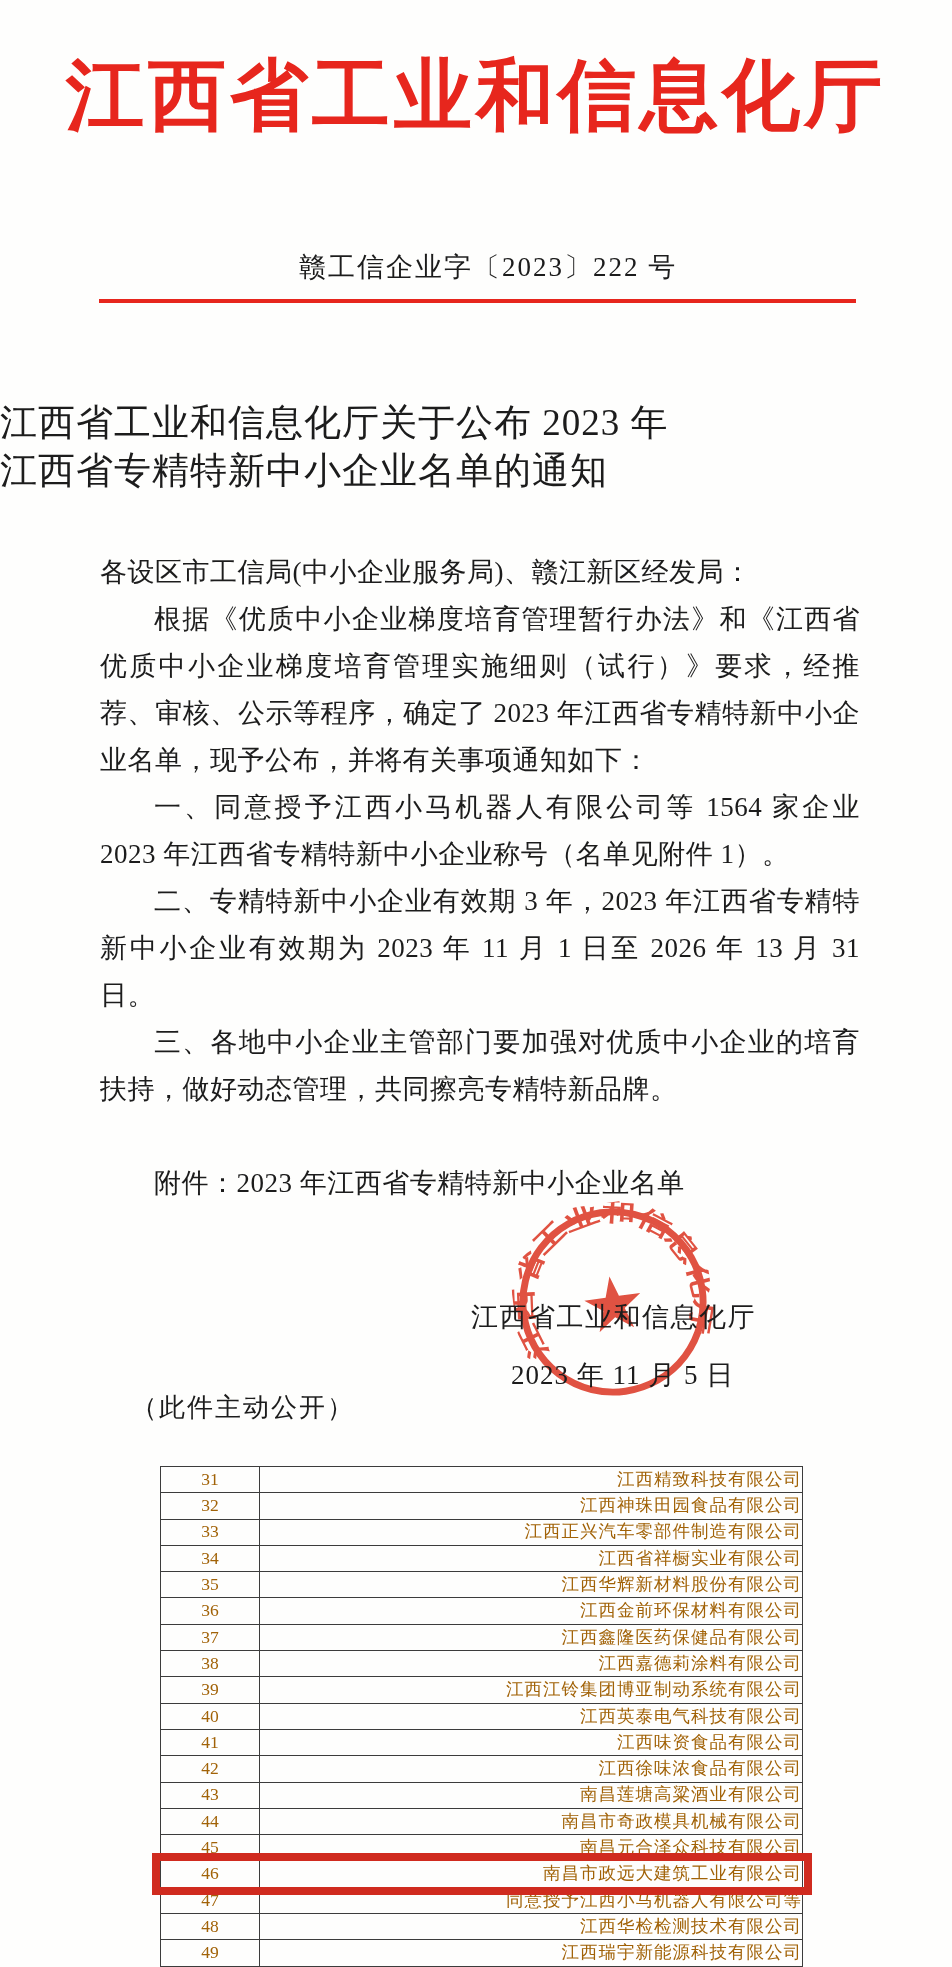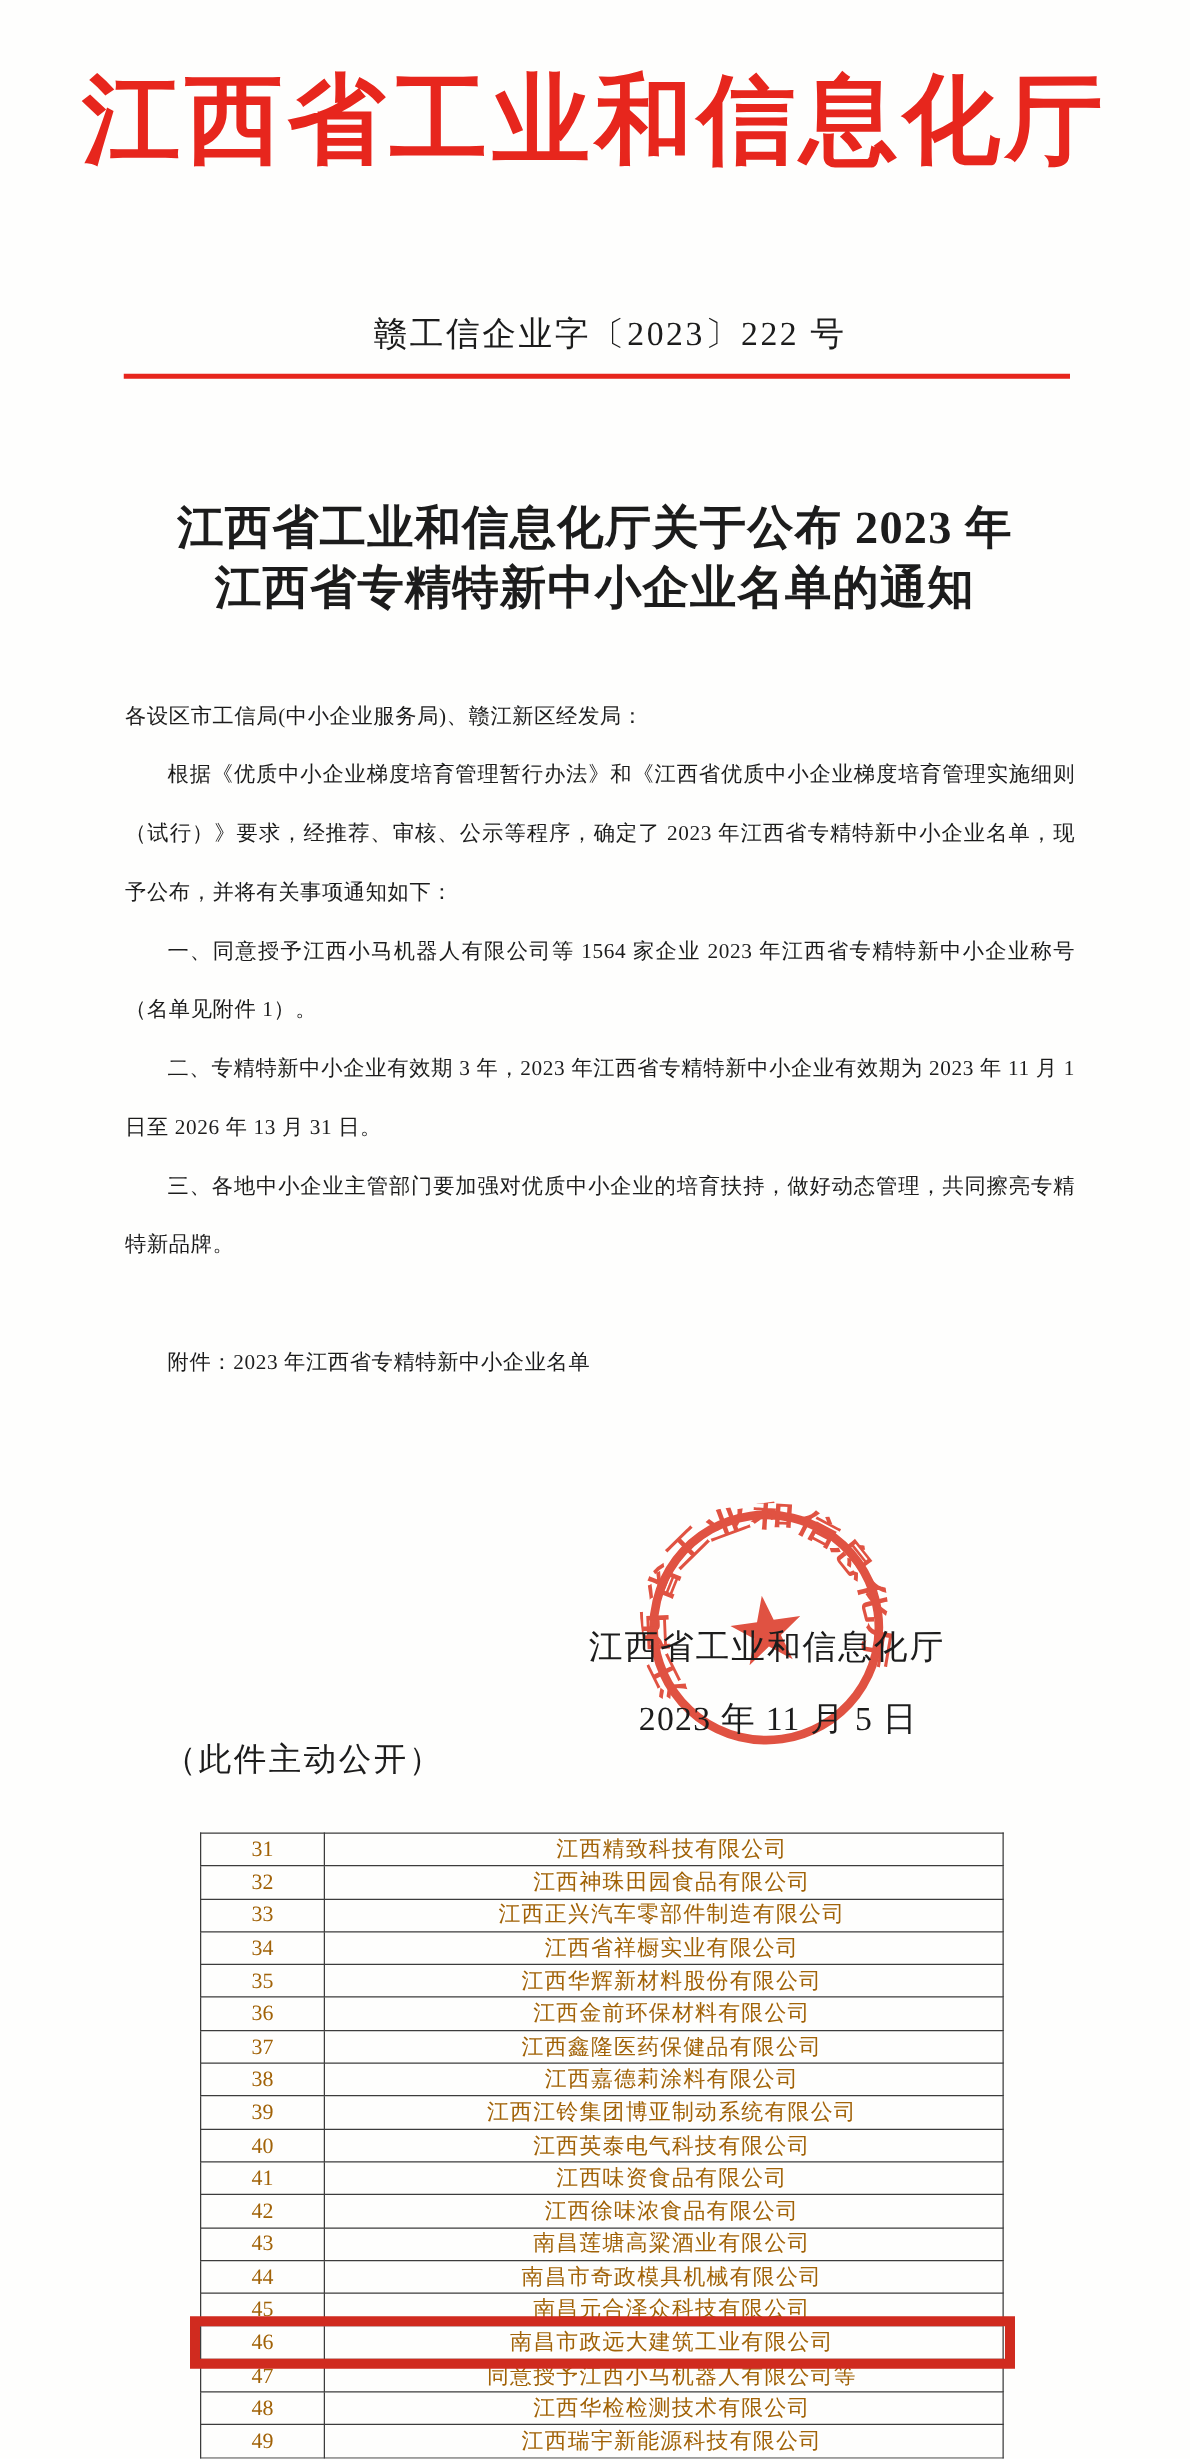--- a/index.html
+++ b/index.html
@@ -31,27 +31,27 @@
     text-align:center;
     font-size:27px;letter-spacing:2px;
   }
   .redrule{
     position:absolute;top:299px;left:99px;
     width:757px;height:4px;
     background:var(--red);
   }
   .title{
     position:absolute;top:399px;left:0;width:100%;
-    text-align:center;
-    font-size:37px;font-weight:bold;line-height:48px;
+    text-align:left;
+    font-size:37px;font-weight:normal;line-height:48px;
     letter-spacing:1px;
   }
   .bodytext{
     position:absolute;top:549px;left:100px;width:760px;
-    font-size:17px;line-height:47px;
+    font-size:27px;line-height:47px;
     text-align:justify;
     letter-spacing:0.5px;
     font-family:Liberation Serif, serif;
   }
   .bodytext p{margin:0;}
   .para{text-indent:2em;}
   .attachment{text-indent:2em;margin-top:47px !important;}
   .seal{
     position:absolute;left:514px;top:1203px;
     width:198px;height:198px;
@@ -78,21 +78,21 @@
     font-size:17.5px;
     color:#a16207;
   }
   .company-table td{
     border:1px solid var(--tableBorder);
     height:25.3px;
     padding:0;
     line-height:1;
   }
   .company-table .col-no{width:98px;text-align:center;}
-  .company-table .col-name{padding-left:13px;text-align:center;letter-spacing:1px;}
+  .company-table .col-name{padding-left:13px;text-align:right;letter-spacing:1px;}
   .hl-box{
     position:absolute;
     border:8px solid var(--hl);
     box-sizing:border-box;
     pointer-events:none;
   }
 </style>
 </head>
 <body>
 

